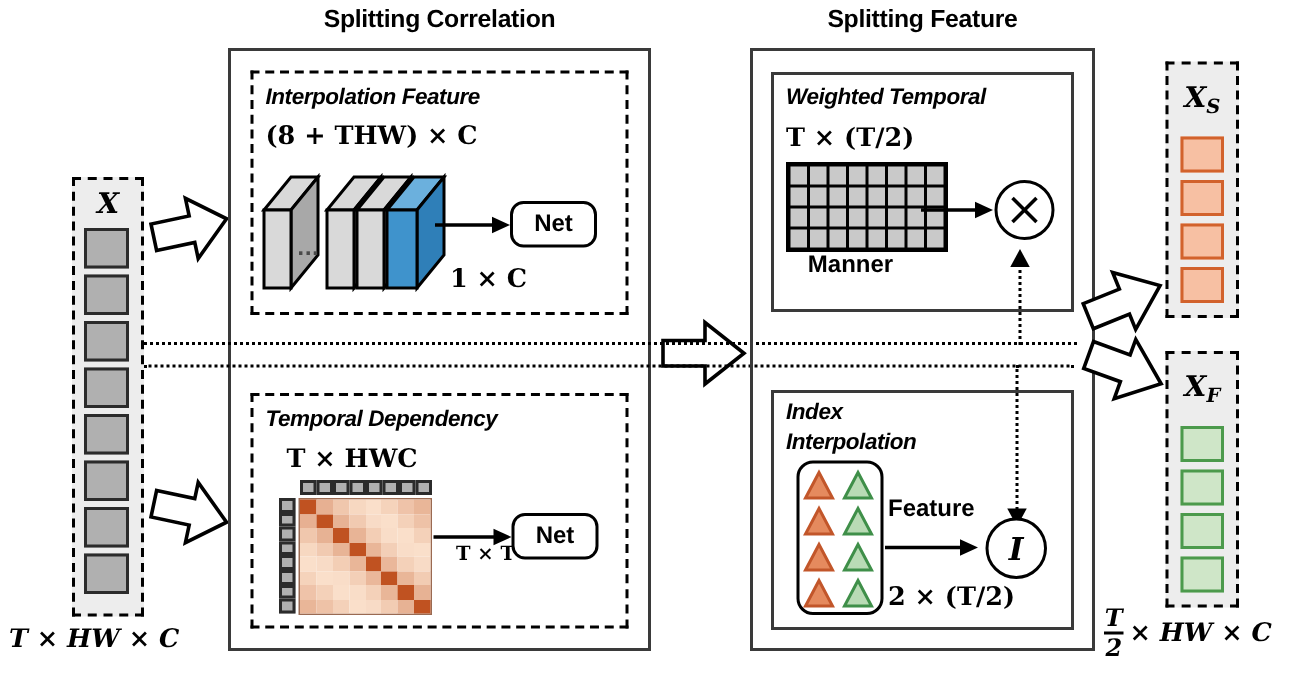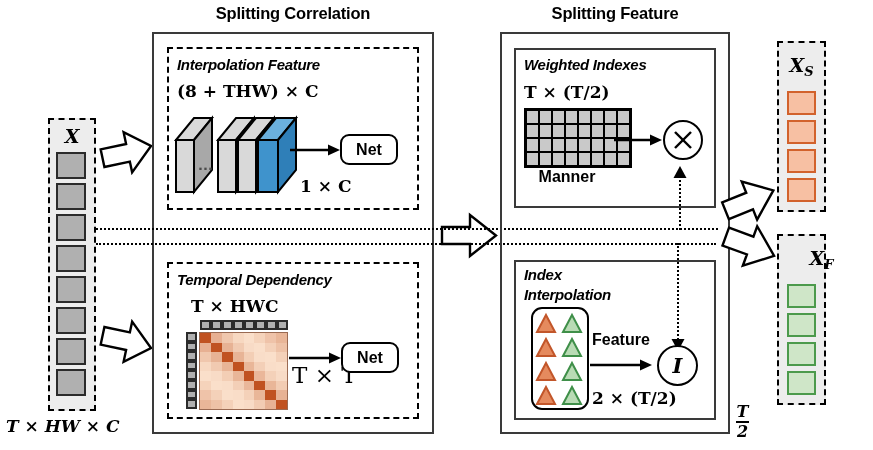--- a/index.html
+++ b/index.html
@@ -187,21 +187,21 @@
     <div class="scell" style="background: rgb(231, 178, 148);"></div>
     <div class="scell" style="background: rgb(192, 82, 33);"></div>
   </div>
 
 <div class="abs" style="left:289px;top:351px;">
   <svg width="52" height="14" viewBox="0 0 52 14">
     <line x1="0" y1="7" x2="42" y2="7" stroke="#000" stroke-width="2.4"></line>
     <polygon points="52,7 40,1.5 40,12.5" fill="#000"></polygon>
   </svg>
 </div>
-<div class="abs dim" style="left:292px;top:362px;font-size:23px;font-weight:normal;">T × T</div>
+<div class="abs dim" style="left:304px;top:362px;font-size:13px;font-weight:bold;">T × T</div>
 <div class="abs netbox" style="left:341px;top:342px;width:58px;height:31px;">Net</div>
 
 <div class="abs" style="left:440px;top:213px;">
   <svg width="58" height="45" viewBox="0 0 58 45">
     <polygon points="2,14 30,14 30,2 56,22.5 30,43 30,31 2,31" fill="#fff" stroke="#000" stroke-width="2.4" stroke-linejoin="miter"></polygon>
   </svg>
 </div>
 
 <div class="abs dotline-h" style="left:96px;top:228px;width:622px;"></div>
 <div class="abs dotline-h" style="left:96px;top:243px;width:620px;"></div>
@@ -214,21 +214,21 @@
 <div class="abs dotline-v" style="left:677px;top:243px;height:97px;"></div>
 <div class="abs" style="left:670px;top:337px;">
   <svg width="16" height="14" viewBox="0 0 16 14">
       <polygon points="8,14 1.5,2 14.5,2" fill="#000"></polygon>
     </svg>
 </div>
 
 <div class="abs solidbox" style="left:500px;top:32px;width:230px;height:402px;"></div>
 
 <div class="abs solidbox" style="left:514px;top:48px;width:202px;height:160px;"></div>
-<div class="abs subttl" style="left:524px;top:56px;">Weighted Indexes</div>
+<div class="abs subttl" style="left:524px;top:56px;">Weighted Temporal</div>
 <div class="abs dim" style="left:524px;top:82px;font-size:17px;font-weight:bold;">T × (T/2)</div>
 <div class="abs" id="scoregrid" style="left: 524px; top: 108px; display: grid; grid-template-columns: repeat(8, 11px); grid-auto-rows: 12px; gap: 2px; background: rgb(0, 0, 0); padding: 2px; border: 1px solid rgb(0, 0, 0);">
     <div style="background: rgb(201, 201, 201);"></div>
     <div style="background: rgb(201, 201, 201);"></div>
     <div style="background: rgb(201, 201, 201);"></div>
     <div style="background: rgb(201, 201, 201);"></div>
     <div style="background: rgb(201, 201, 201);"></div>
     <div style="background: rgb(201, 201, 201);"></div>
     <div style="background: rgb(201, 201, 201);"></div>
     <div style="background: rgb(201, 201, 201);"></div>
@@ -313,29 +313,30 @@
   <span class="mathb" style="font-size:19px;">X</span><span class="mathb" style="font-size:13px;vertical-align:sub;">S</span>
 </div>
 <div class="abs" style="left:787px;top:91px;">
   <div class="osq" style="width:29px;height:24px;margin-bottom:5px;"></div>
   <div class="osq" style="width:29px;height:24px;margin-bottom:5px;"></div>
   <div class="osq" style="width:29px;height:24px;margin-bottom:5px;"></div>
   <div class="osq" style="width:29px;height:24px;"></div>
 </div>
 
 <div class="abs grayband" style="left:777px;top:234px;width:49px;height:171px;"></div>
-<div class="abs" style="left:777px;top:247px;width:49px;text-align:center;padding-left:20px;">
+<div class="abs" style="left:777px;top:247px;width:49px;text-align:center;">
   <span class="mathb" style="font-size:19px;">X</span><span class="mathb" style="font-size:13px;vertical-align:sub;">F</span>
 </div>
 <div class="abs" style="left:787px;top:284px;">
   <div class="grsq" style="width:29px;height:24px;margin-bottom:5px;"></div>
   <div class="grsq" style="width:29px;height:24px;margin-bottom:5px;"></div>
   <div class="grsq" style="width:29px;height:24px;margin-bottom:5px;"></div>
   <div class="grsq" style="width:29px;height:24px;"></div>
 </div>
 
 <div class="abs" style="left:736px;top:404px;display:flex;align-items:center;font-family:'DejaVu Serif',serif;font-size:17px;font-weight:bold;font-style:italic;">
   <span style="display:inline-flex;flex-direction:column;align-items:center;line-height:1;margin-right:4px;">
     <span style="font-size:16px;">T</span>
     <span style="display:block;width:13px;height:2px;background:#000;margin:1px 0;"></span>
     <span style="font-size:16px;">2</span>
   </span>
+  <span>× HW × C</span>
 </div>
 
 </body></html>

